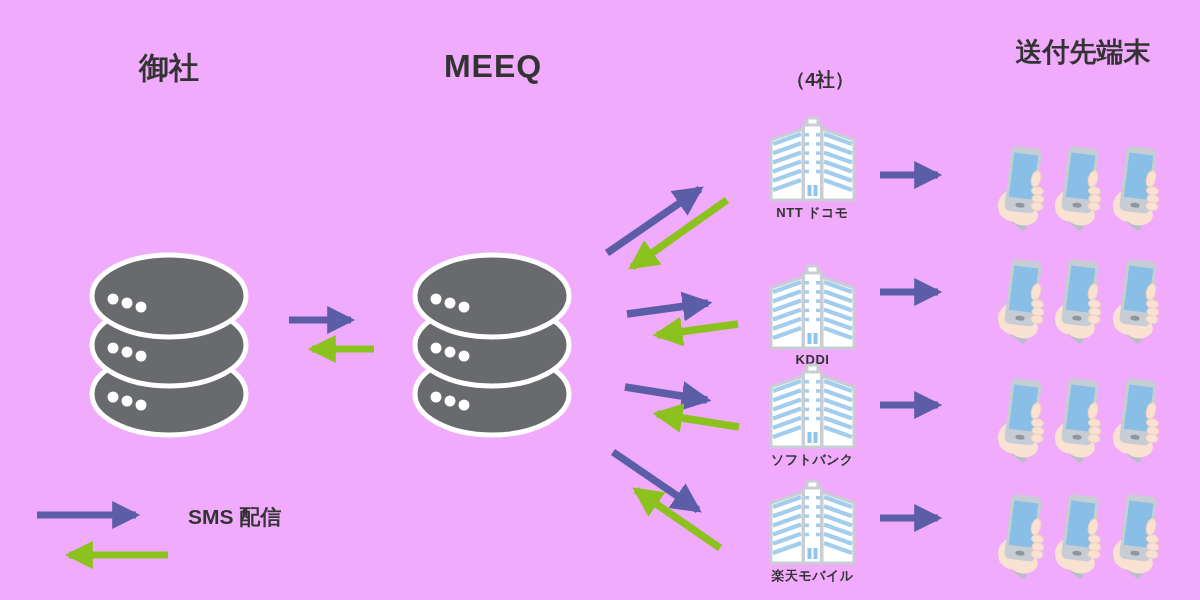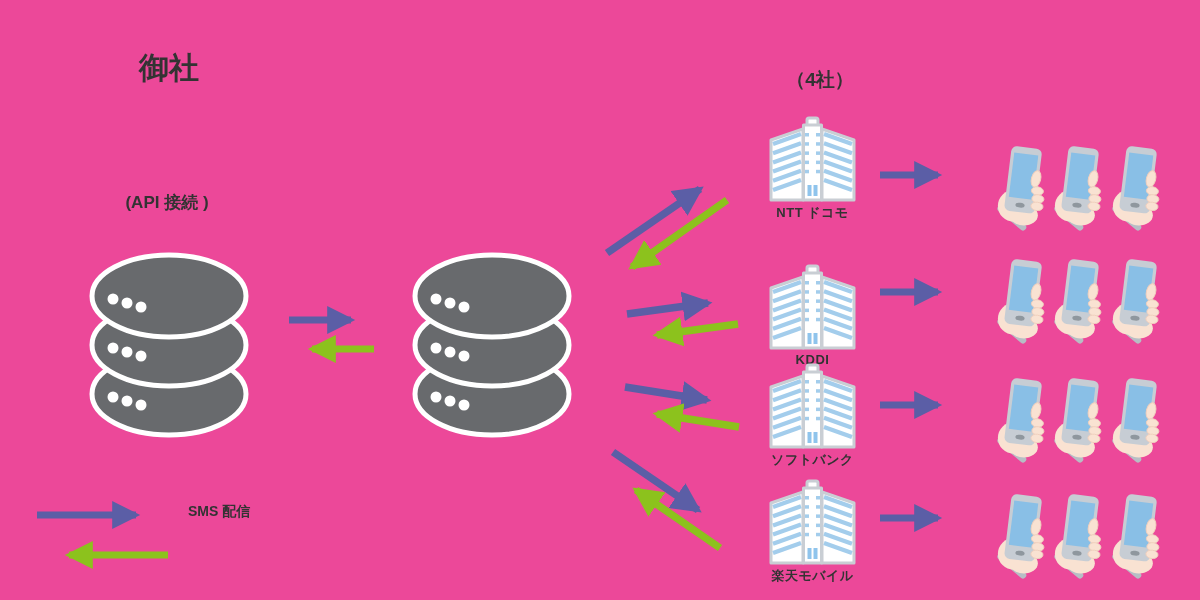--- a/index.html
+++ b/index.html
@@ -12,34 +12,34 @@
     --c-phone-body:#c7cdd4;
     --c-phone-screen:#89bfe6;
     --c-phone-home:#8f979e;
     --c-skin:#f9e2d2;
     --c-skin-dark:#f0cfbd;
     --c-sleeve:#b7bec5;
     --c-text:#333333;
   }
   *{margin:0;padding:0;box-sizing:border-box;}
   body{background:#ffffff;font-family:"Liberation Sans","DejaVu Sans",sans-serif;color:var(--c-text);}
-  .canvas{position:relative;width:1200px;height:600px;background:#ec4899;overflow:hidden;}
+  .canvas{position:relative;width:1200px;height:600px;background:#f0abfc;overflow:hidden;}
   .abs{position:absolute;}
   .heading{font-weight:bold;text-align:center;color:var(--c-text);}
   .h-company{left:69px;top:48px;width:200px;font-size:30px;}
   .h-meeq{left:393px;top:48px;width:200px;font-size:32px;letter-spacing:1px;}
   .h-mno{left:720px;top:32px;width:200px;font-size:31px;line-height:1.0;}
   .h-mno-sub{left:720px;top:67px;width:200px;font-size:19px;}
   .h-sms{left:983px;top:34px;width:200px;font-size:27px;line-height:1.35;}
   .caption{left:67px;top:192px;width:200px;text-align:center;font-size:17px;font-weight:bold;line-height:22px;}
   .carrier{position:absolute;left:765px;width:95px;text-align:center;}
   .carrier-name{display:block;margin-top:1px;font-size:13px;font-weight:bold;letter-spacing:.5px;}
   .mno-arrow{position:absolute;left:878px;}
   .phone{position:absolute;width:56px;height:93px;}
-  .legend-label{position:absolute;left:188px;font-size:14px;font-weight:bold;}
+  .legend-label{position:absolute;left:188px;font-size:21px;font-weight:bold;}
   svg{display:block;}
   .shaft-sms{stroke:var(--c-sms);}
   .shaft-result{stroke:var(--c-result);}
   .head-sms{fill:var(--c-sms);}
   .head-result{fill:var(--c-result);}
   .db-disk{fill:var(--c-server);stroke:#ffffff;stroke-width:5;}
   .db-dot{fill:#ffffff;}
   .bld-shape{fill:#ffffff;stroke:var(--c-bld-outline);stroke-width:3;stroke-linejoin:round;}
   .bld-stripe{stroke:var(--c-bld-stripe);stroke-width:4.2;}
   .bld-tick{fill:var(--c-bld-stripe);}
@@ -61,26 +61,27 @@
       <marker id="ah-sms" markerWidth="5" markerHeight="5" refX="3.4" refY="2" orient="auto" markerUnits="strokeWidth" viewBox="0 0 5 5">
         <path d="M0,0 L4,2 L0,4 Z" class="head-sms"></path>
       </marker>
       <marker id="ah-result" markerWidth="5" markerHeight="5" refX="3.4" refY="2" orient="auto" markerUnits="strokeWidth" viewBox="0 0 5 5">
         <path d="M0,0 L4,2 L0,4 Z" class="head-result"></path>
       </marker>
     </defs>
   </svg>
 
   <div class="abs heading h-company">御社</div>
+  <div class="abs heading h-meeq">MEEQ</div>
   <div class="abs heading h-mno-sub">（4社）</div>
   <div class="abs heading h-sms">
+    <div>送付先端末</div>
   </div>
 
   <div class="abs caption">
-    <div>(API 接続 )</div>
   </div>
 
   <svg class="abs" style="left:89px;top:252px" width="160" height="186" viewBox="0 0 160 186">
     <ellipse class="db-disk" cx="80" cy="142" rx="77" ry="41"></ellipse>
     <circle class="db-dot" cx="24" cy="145" r="5.5"></circle>
       <circle class="db-dot" cx="38" cy="149" r="5.5"></circle>
       <circle class="db-dot" cx="52" cy="153" r="5.5"></circle>
     <ellipse class="db-disk" cx="80" cy="93" rx="77" ry="41"></ellipse>
     <circle class="db-dot" cx="24" cy="96" r="5.5"></circle>
       <circle class="db-dot" cx="38" cy="100" r="5.5"></circle>

